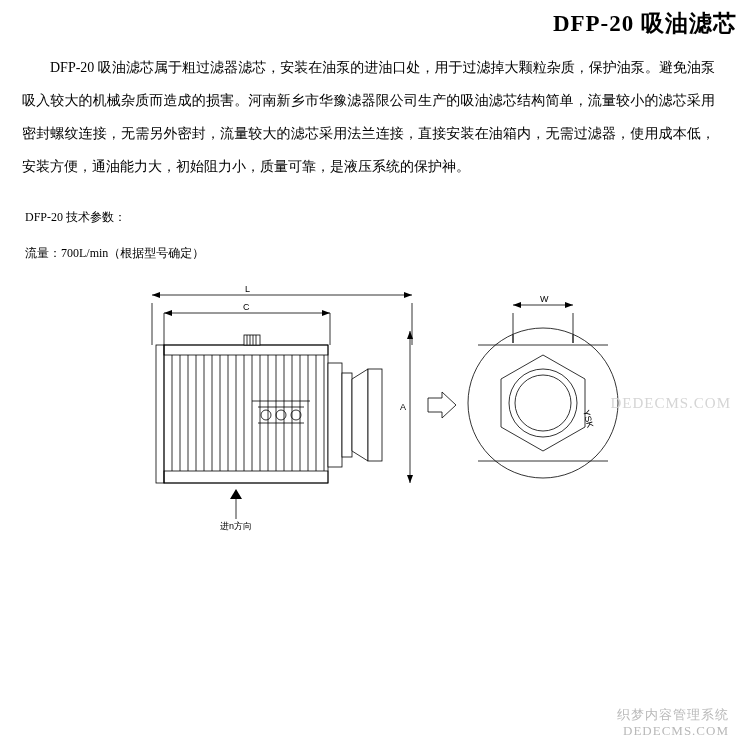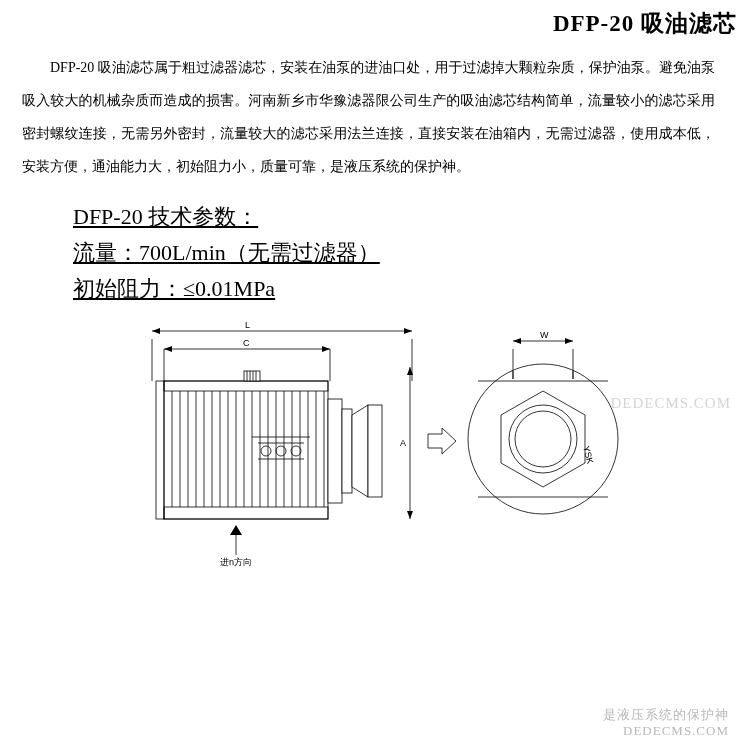--- a/index.html
+++ b/index.html
@@ -30,25 +30,24 @@
   }
   .body-text {
     margin: 12px 22px 16px 22px;
     font-size: 14px;
     line-height: 33px;
     text-align: justify;
     text-indent: 2em;
     font-family: "Liberation Serif", serif;
   }
   .spec-block {
-    margin: 10px 22px 0 73px;
-    font-size: 22px;
+    margin: 10px 22px 0 25px;
+    font-size: 12px;
     line-height: 36px;
     font-family: "Liberation Serif", serif;
-    text-decoration: underline;
   }
   .spec-line {
     white-space: nowrap;
   }
   
   .drawing {
     position: relative;
     margin-top: 12px;
     height: 250px;
     width: 737px;
@@ -83,22 +82,21 @@
 <body>
 
 <div id="page">
 
   <div class="title">DFP-20  吸油滤芯</div>
 
   <div class="body-text">DFP-20 吸油滤芯属于粗过滤器滤芯，安装在油泵的进油口处，用于过滤掉大颗粒杂质，保护油泵。避免油泵吸入较大的机械杂质而造成的损害。河南新乡市华豫滤器限公司生产的吸油滤芯结构简单，流量较小的滤芯采用密封螺纹连接，无需另外密封，流量较大的滤芯采用法兰连接，直接安装在油箱内，无需过滤器，使用成本低，安装方便，通油能力大，初始阻力小，质量可靠，是液压系统的保护神。</div>
 
   <div class="spec-block">
     <div class="spec-line">DFP-20 技术参数：</div>
-    <div class="spec-line">流量：700L/min（无需过滤器）</div>
-    <div class="spec-line">初始阻力：≤0.01MPa</div>
+    <div class="spec-line">流量：700L/min（根据型号确定）</div>
   </div>
 
   <div class="drawing">
     <svg class="dwg" width="737" height="250" viewBox="0 0 737 250">
       <g stroke="#000" fill="none" stroke-width="0.8">
 
         <line x1="152" y1="20" x2="152" y2="62"></line>
         <line x1="412" y1="20" x2="412" y2="62"></line>
         <line x1="152" y1="12" x2="412" y2="12"></line>
         <path d="M152 12 l8 -3 l0 6 z" fill="#000" stroke="none"></path>
@@ -190,17 +188,17 @@
       <text x="400" y="127" font-family="Liberation Sans, sans-serif" font-size="9" fill="#000">A</text>
       <text x="540" y="19" font-family="Liberation Sans, sans-serif" font-size="9" fill="#000">W</text>
       <text x="583" y="128" font-family="Liberation Sans, sans-serif" font-size="9" fill="#000" transform="rotate(75 583 128)">YSK</text>
       <text x="236" y="246" text-anchor="middle" font-family="Liberation Sans, sans-serif" font-size="9" fill="#000">进n方向</text>
       <text x="236" y="256" text-anchor="middle" font-family="Liberation Sans, sans-serif" font-size="8" fill="#000">Direction of flow</text>
     </svg>
   </div>
 
   <div class="wm wm-top">DEDECMS.COM</div>
   <div class="wm wm-bottom">
-    <div>是液压系统的保护神</div>
+    <div>织梦内容管理系统</div>
     <div>DEDECMS.COM</div>
   </div>
 
 </div>
 
 </body></html>

